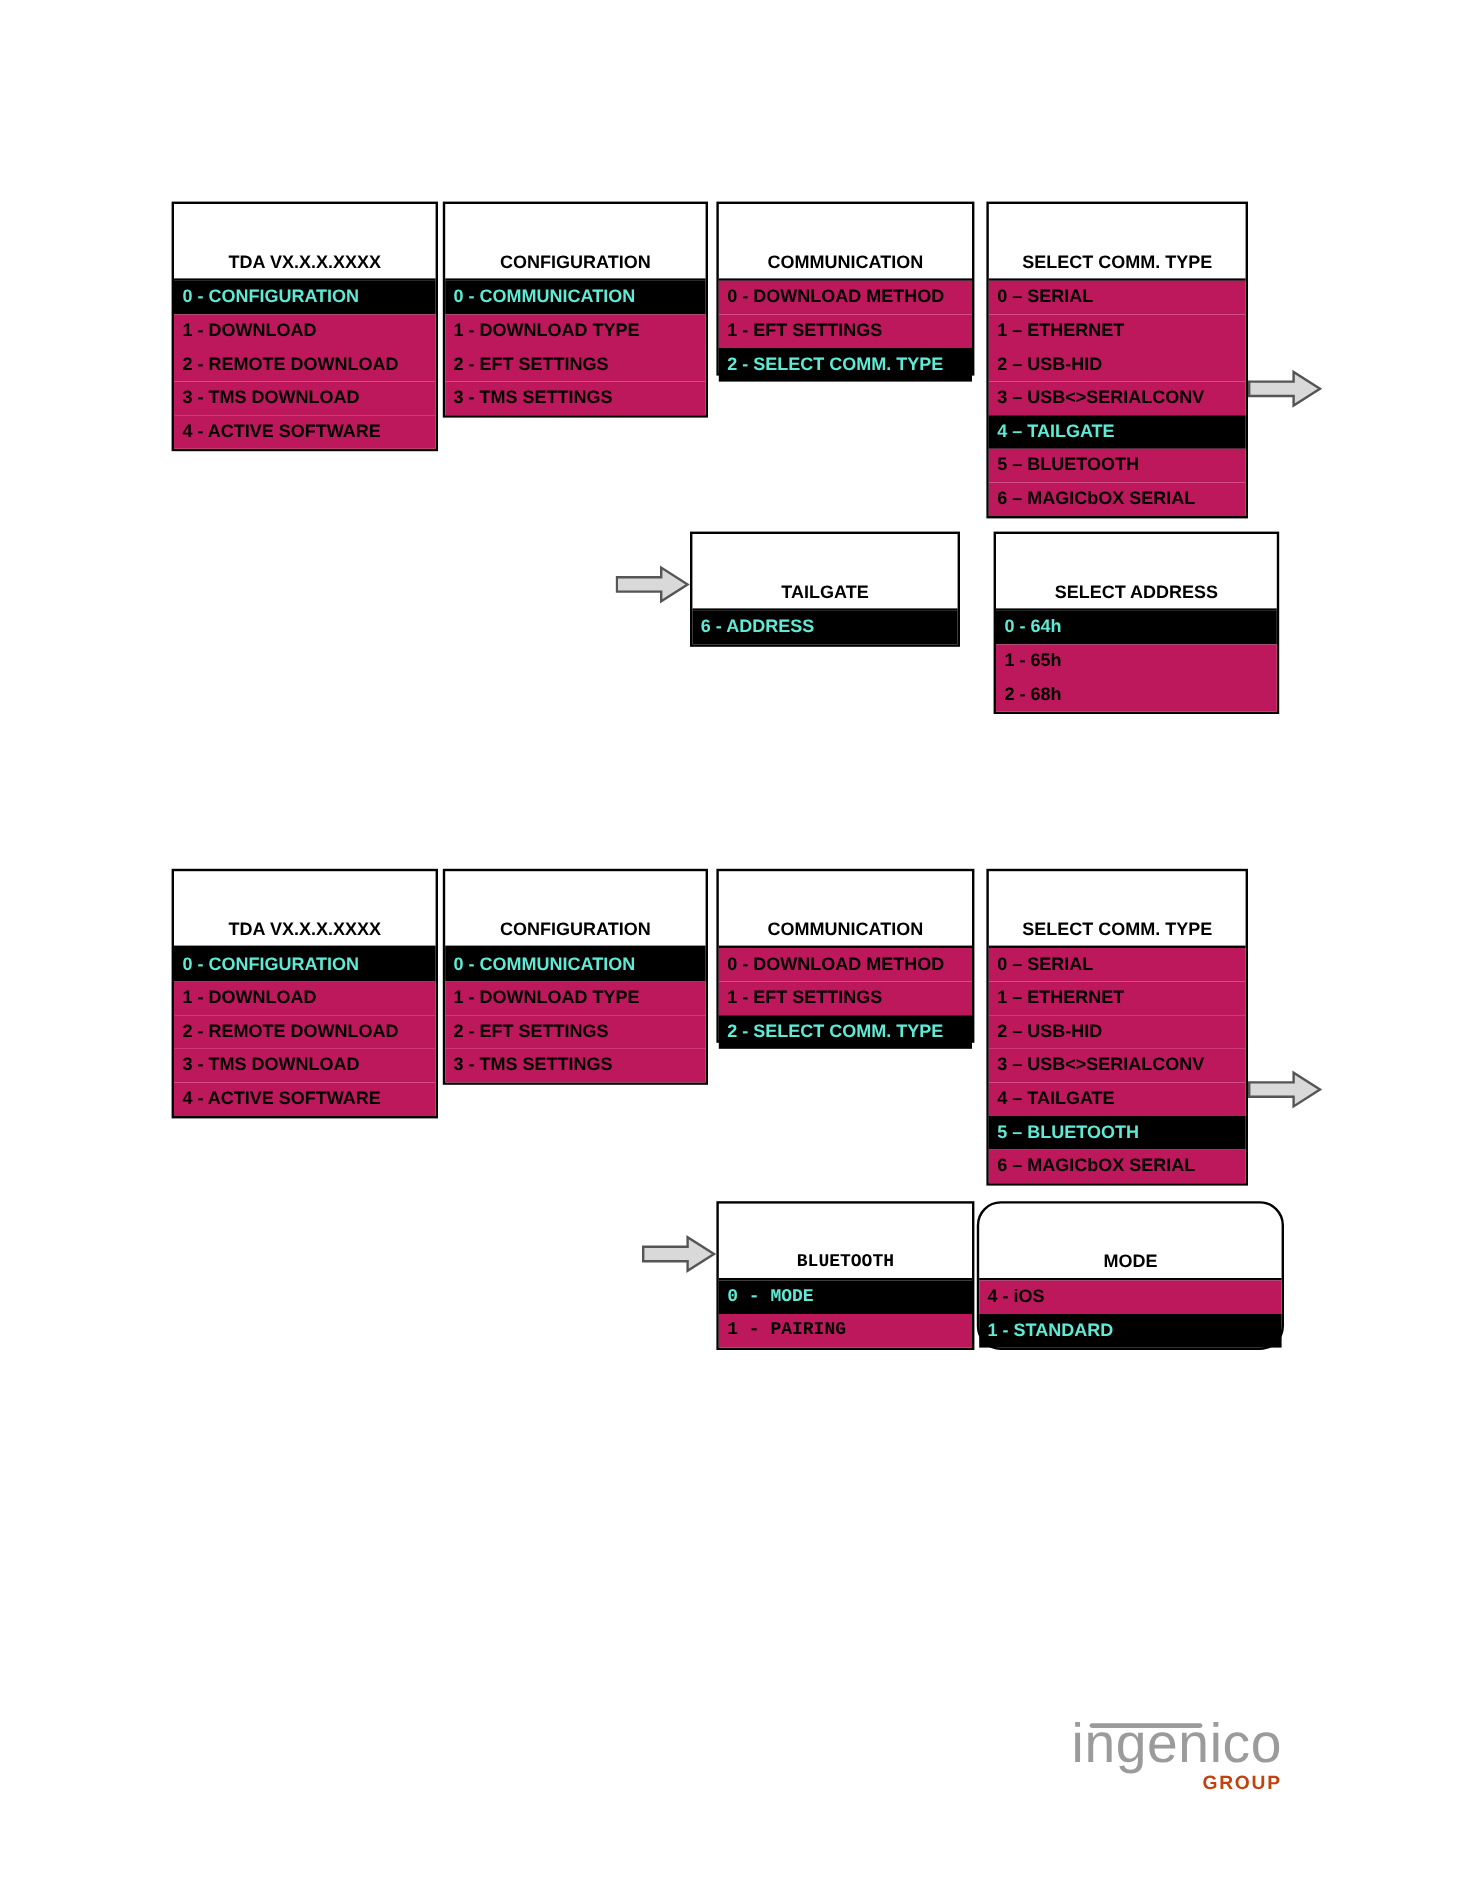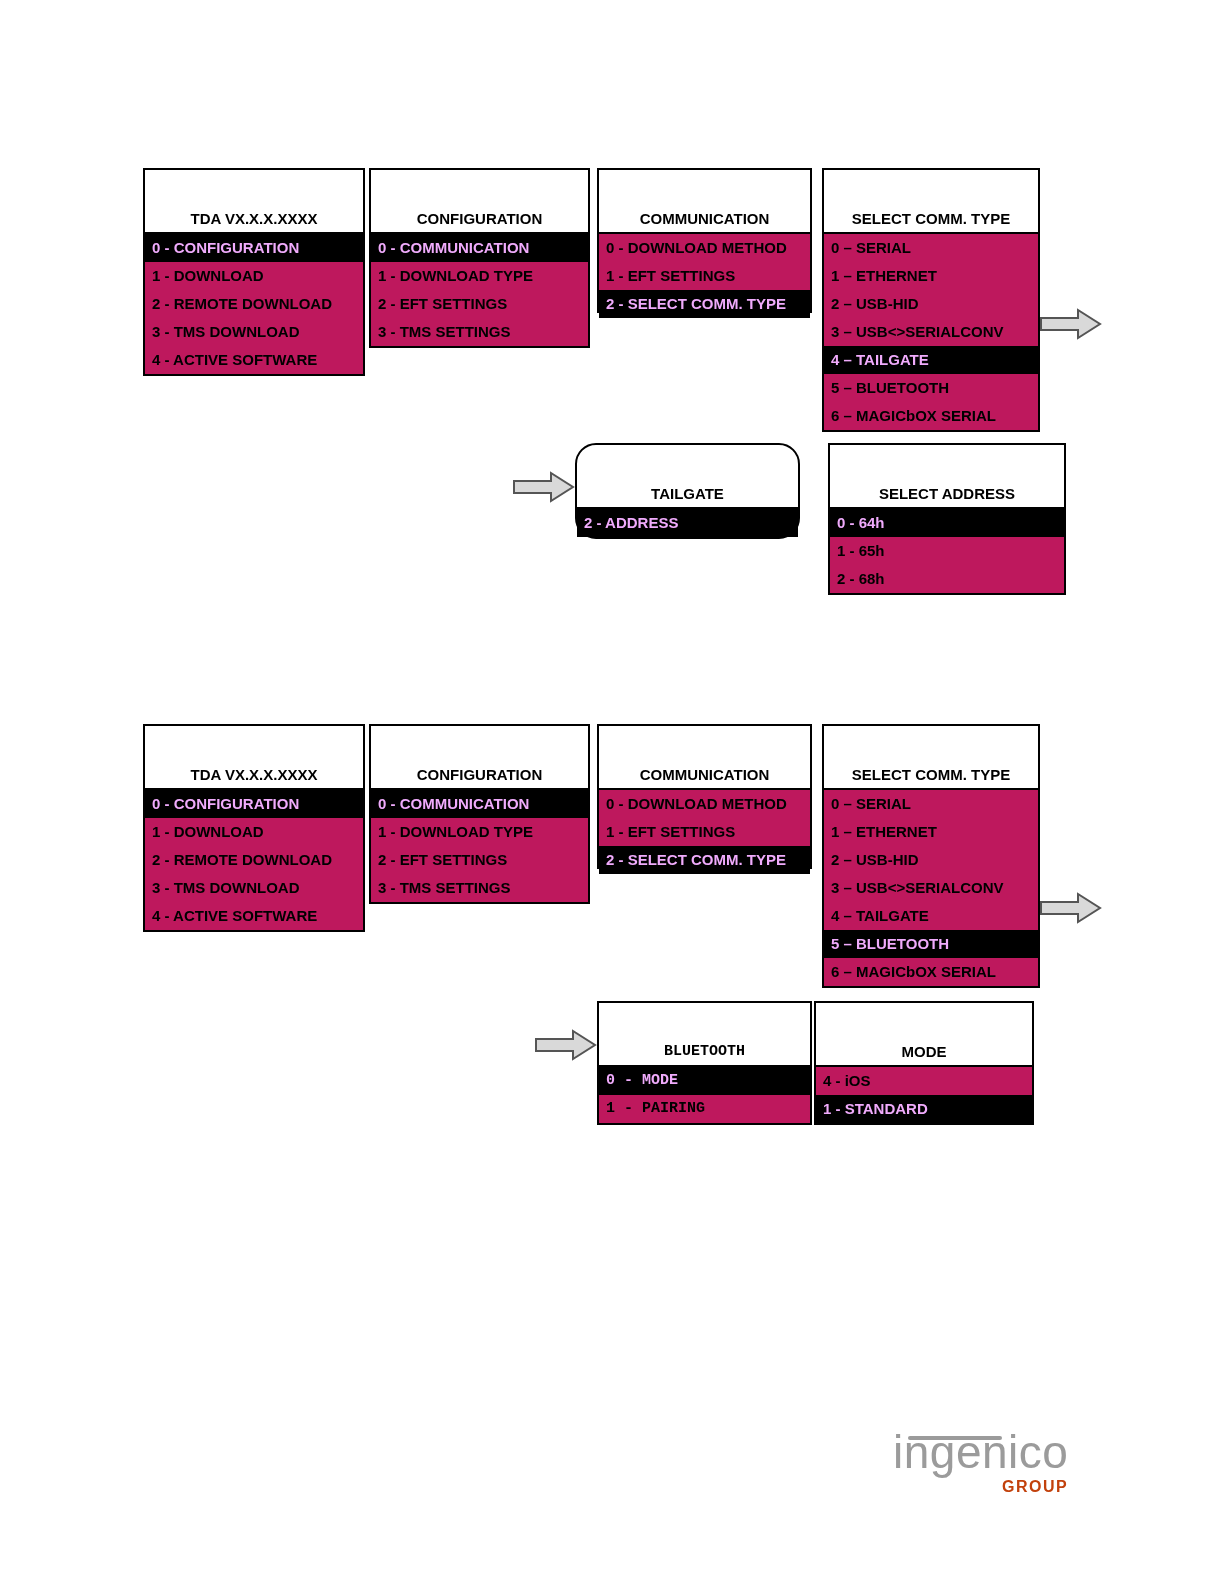--- a/index.html
+++ b/index.html
@@ -41,21 +41,21 @@
     padding-left: 7px;
     font-size: 15px;
     font-weight: 600;
     white-space: nowrap;
     overflow: hidden;
     background: #be185d;
     color: #000000;
   }
   .row.hl {
     background: #000000;
-    color: #f0abfc;
+    color: #5eead4;
   }
   .arrow {
     position: absolute;
     width: 62px;
     height: 34px;
   }
   .logo {
     position: absolute;
     left: 893px;
     top: 1428px;
@@ -135,23 +135,23 @@
     </div>
 
     <svg class="arrow" style="left:1040px; top:307px;" viewBox="0 0 62 34">
       <polygon points="1,11 38,11 38,3 60,17 38,31 38,23 1,23" fill="#d9d9d9" stroke="#555555" stroke-width="2"></polygon>
     </svg>
 
     <svg class="arrow" style="left:513px; top:470px;" viewBox="0 0 62 34">
       <polygon points="1,11 38,11 38,3 60,17 38,31 38,23 1,23" fill="#d9d9d9" stroke="#555555" stroke-width="2"></polygon>
     </svg>
 
-    <div class="tbl" style="left:575px; top:443px; width:225px;border-radius:21px;">
+    <div class="tbl" style="left:575px; top:443px; width:225px;">
       <div class="hdr">TAILGATE</div>
-      <div class="row hl">2 - ADDRESS</div>
+      <div class="row hl">6 - ADDRESS</div>
     </div>
 
     <div class="tbl" style="left:828px; top:443px; width:238px;">
       <div class="hdr">SELECT ADDRESS</div>
       <div class="row hl">0 - 64h</div>
       <div class="row">1 - 65h</div>
       <div class="row">2 - 68h</div>
     </div>
 
   </div>
@@ -200,21 +200,21 @@
     <svg class="arrow" style="left:535px; top:1028px;" viewBox="0 0 62 34">
       <polygon points="1,11 38,11 38,3 60,17 38,31 38,23 1,23" fill="#d9d9d9" stroke="#555555" stroke-width="2"></polygon>
     </svg>
 
     <div class="tbl" style="left:597px; top:1001px; width:215px;font-family:Liberation Mono, monospace;">
       <div class="hdr">BLUETOOTH</div>
       <div class="row hl">0 - MODE</div>
       <div class="row">1 - PAIRING</div>
     </div>
 
-    <div class="tbl" style="left:814px; top:1001px; width:220px;">
+    <div class="tbl" style="left:814px; top:1001px; width:256px;border-radius:20px;">
       <div class="hdr">MODE</div>
       <div class="row">4 - iOS</div>
       <div class="row hl">1 - STANDARD</div>
     </div>
 
   </div>
 
   <div class="logo">
     <div class="logo-word">ingenico</div>
     <div class="logo-line"></div>

